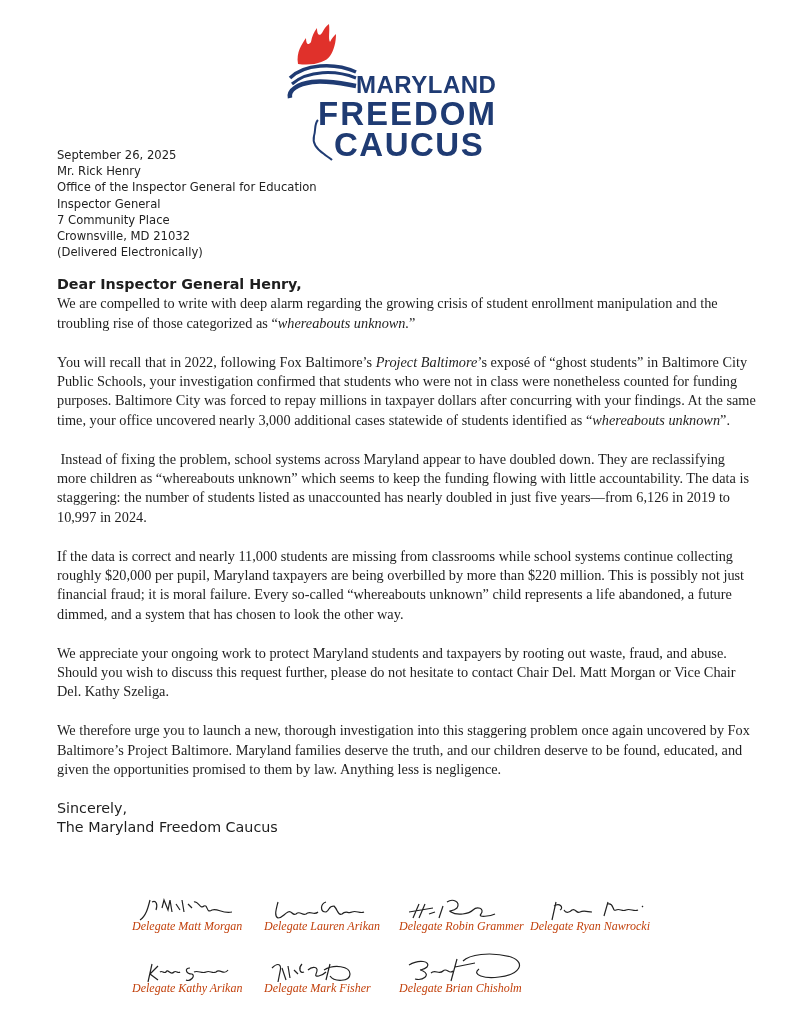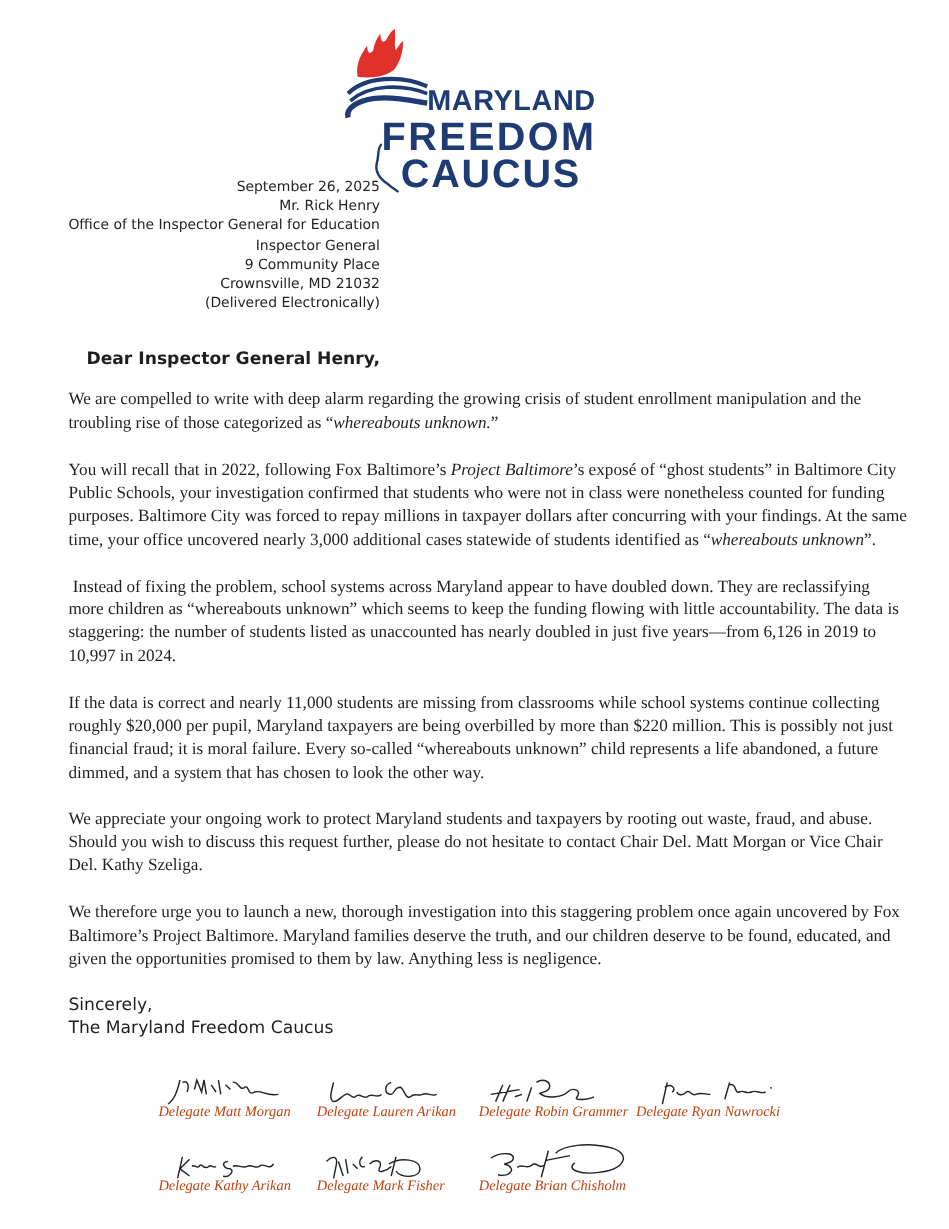--- a/index.html
+++ b/index.html
@@ -10,25 +10,25 @@
   .logo { position: absolute; left: 284px; top: 24px; width: 210px; height: 140px; }
   .logo svg { position: absolute; left: 0; top: 0; }
   .logo-text { position: absolute; font-family: "Liberation Sans", sans-serif; font-weight: bold;
                color: #1f3b73; letter-spacing: 0.5px; line-height: 1; white-space: nowrap; }
   .logo-maryland { left: 72px; top: 49px; font-size: 24px; }
   .logo-freedom  { left: 34px; top: 73px; font-size: 33px; letter-spacing: 2px; }
   .logo-caucus   { left: 50px; top: 104px; font-size: 33px; letter-spacing: 1.5px; }
 
   
   .address { position: absolute; left: 57px; top: 147px; font-size: 11.6px; line-height: 16.2px; color: #222; }
-  .address div { white-space: nowrap; text-align: right; }
+  .address div { white-space: nowrap; }
 
   
   .letter { position: absolute; left: 57px; top: 275px; width: 700px; font-size: 14.3px; line-height: 19.4px; color: #1e1e1e; }
-  .salutation { font-weight: bold; font-size: 14.3px; margin: 15px; }
+  .salutation { font-weight: bold; font-size: 14.3px; margin: 0; }
   .para { margin: 0 0 19.4px 0; font-family: Liberation Serif, serif; }
   .para em { font-style: italic; }
   .closing { margin: 0; }
 
   
   .sig { position: absolute; text-align: left; }
   .sig svg { display: block; }
   .sig-name { font-family: "Liberation Serif", serif; font-style: italic; font-size: 12px; color: #c2410c; white-space: nowrap;
               position: absolute; left: 0; }
 </style>
@@ -49,21 +49,21 @@
   <span class="logo-text logo-maryland">MARYLAND</span>
   <span class="logo-text logo-freedom">FREEDOM</span>
   <span class="logo-text logo-caucus">CAUCUS</span>
 </div>
 
 <div class="address">
   <div>September 26, 2025</div>
   <div>Mr. Rick Henry</div>
   <div>Office of the Inspector General for Education</div>
   <div>Inspector General</div>
-  <div>9 Community Place</div>
+  <div>7 Community Place</div>
   <div>Crownsville, MD 21032</div>
   <div>(Delivered Electronically)</div>
 </div>
 
 <div class="letter">
   <p class="salutation">Dear Inspector General Henry,</p>
 
   <p class="para"><span>We are compelled to write with deep alarm regarding the growing crisis of student enrollment manipulation and the troubling rise of those categorized as “</span><em>whereabouts unknown.</em><span>”</span></p>
 
   <p class="para"><span>You will recall that in 2022, following Fox Baltimore’s </span><em>Project Baltimore</em><span>’s exposé of “ghost students” in Baltimore City Public Schools, your investigation confirmed that students who were not in class were nonetheless counted for funding purposes. Baltimore City was forced to repay millions in taxpayer dollars after concurring with your findings. At the same time, your office uncovered nearly 3,000 additional cases statewide of students identified as “</span><em>whereabouts unknown</em><span>”.</span></p>

